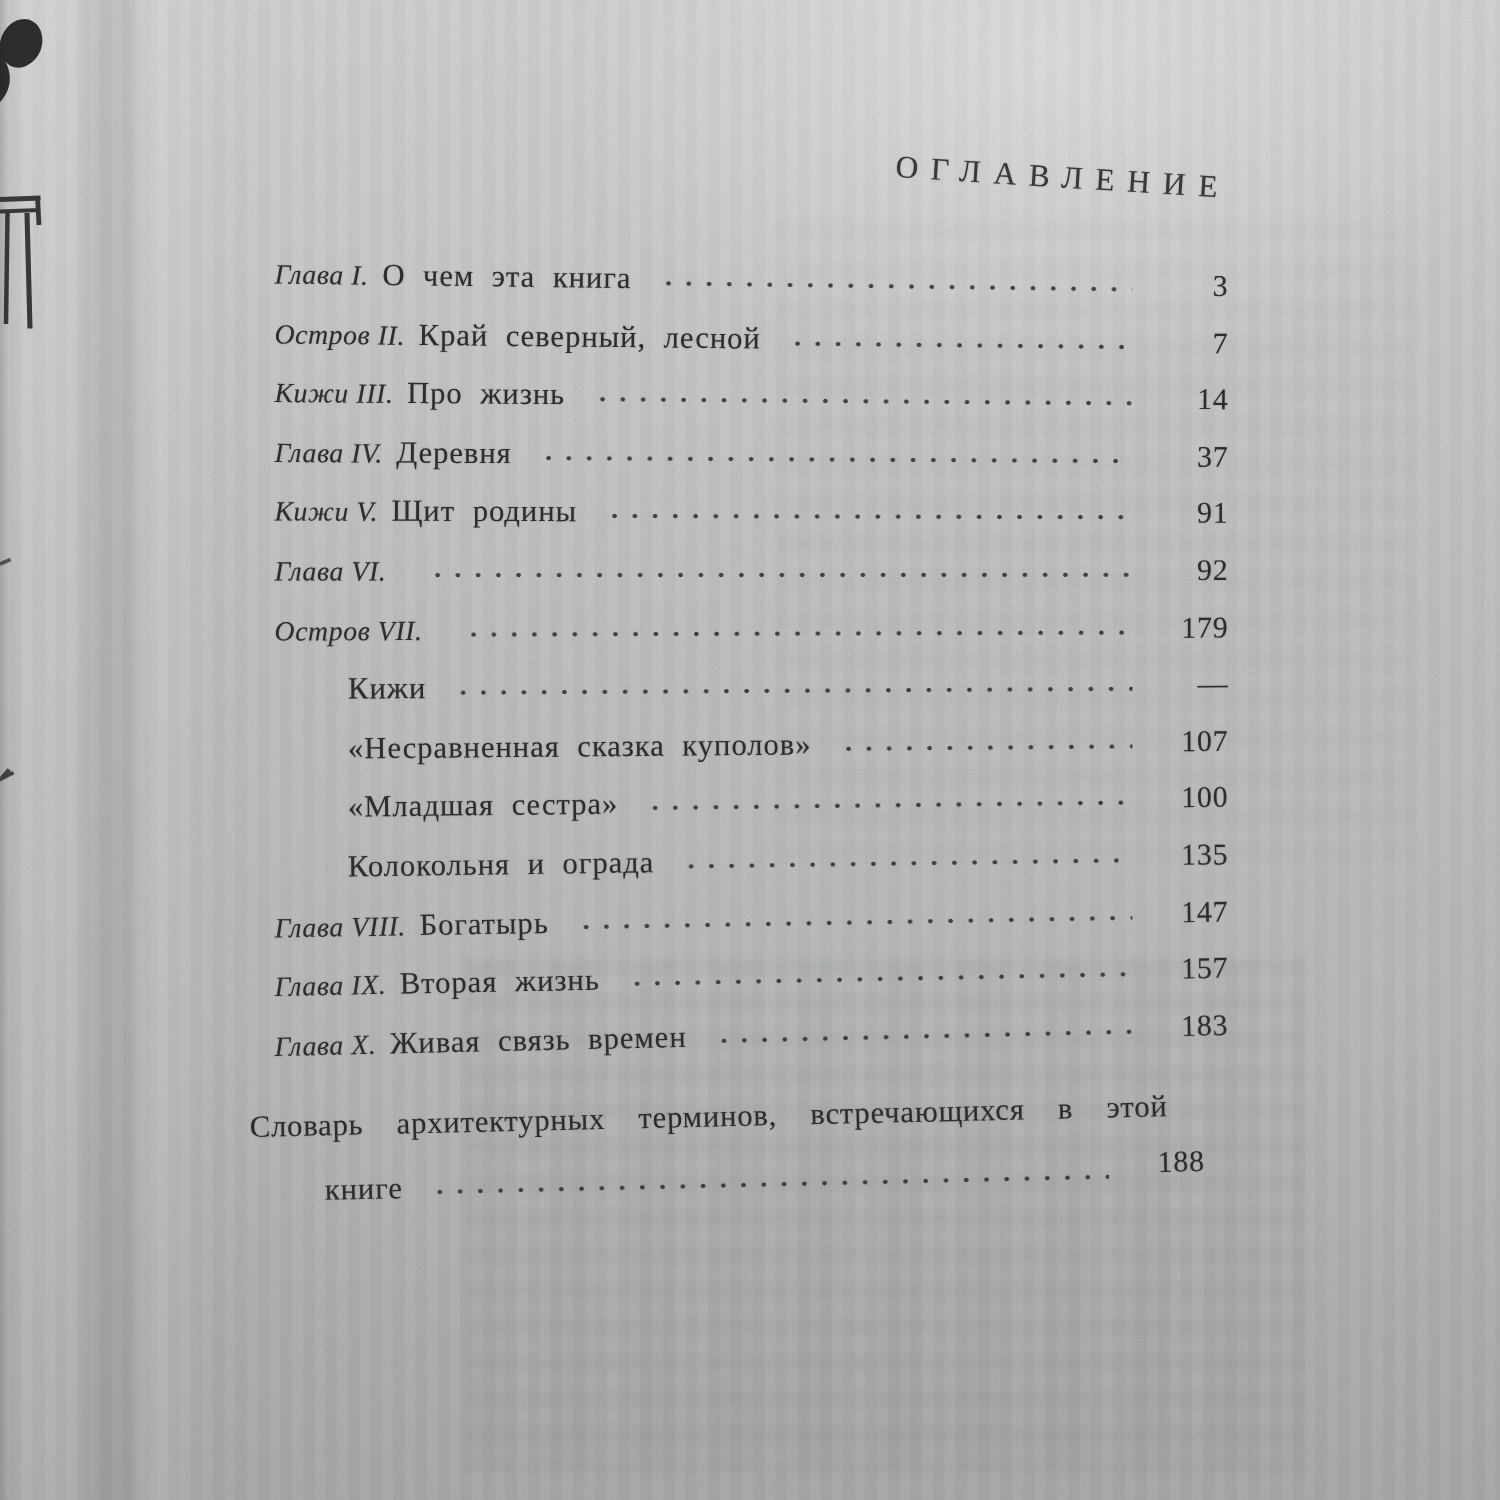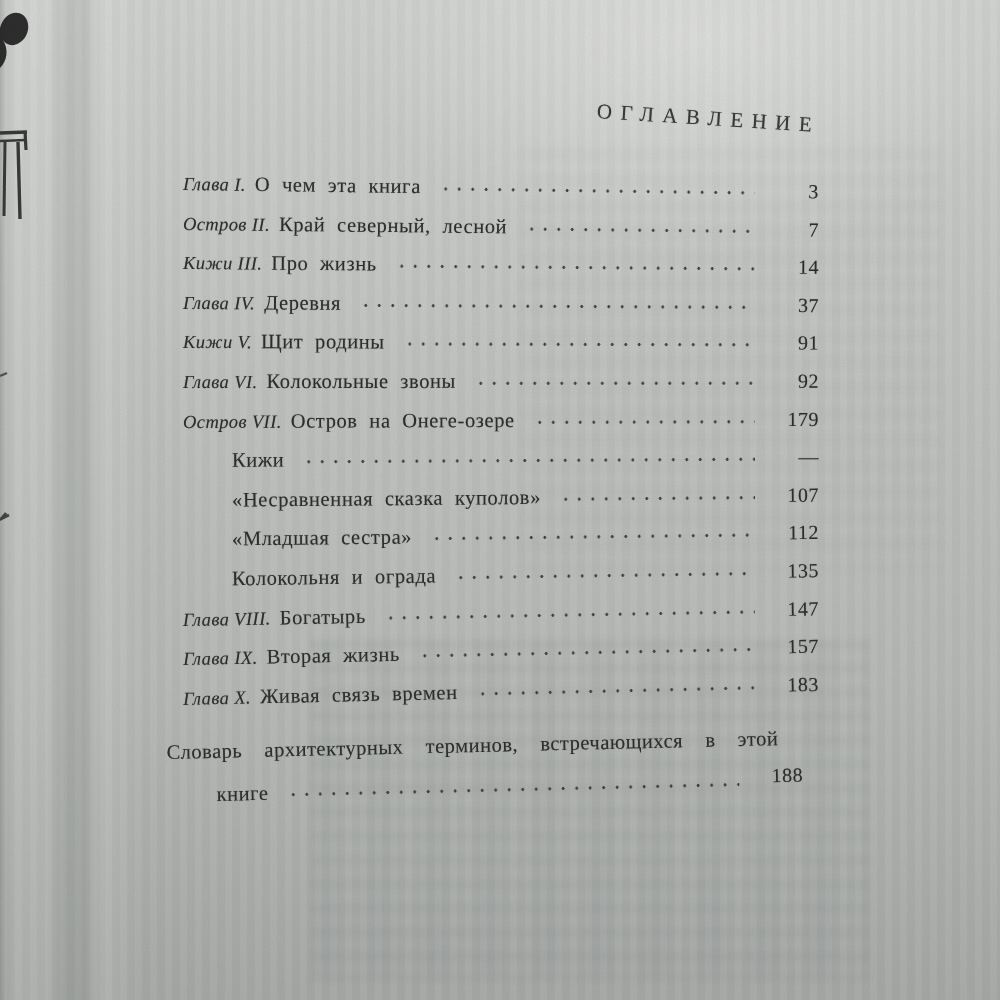--- a/index.html
+++ b/index.html
@@ -121,47 +121,45 @@
     <span class="num">37</span>
   </div>
         <div class="row" style="transform: rotate(0.13deg);">
     <span class="chapter">Кижи V.</span>
     <span class="rowtitle">Щит родины</span>
     <span class="leader"></span>
     <span class="num">91</span>
   </div>
         <div class="row" style="transform: rotate(-0.03deg);">
     <span class="chapter">Глава VI.</span>
-    <span class="rowtitle">Колокольные звоны</span>
     <span class="leader"></span>
     <span class="num">92</span>
   </div>
         <div class="row" style="transform: rotate(-0.18deg);">
     <span class="chapter">Остров VII.</span>
-    <span class="rowtitle">Остров на Онеге-озере</span>
     <span class="leader"></span>
     <span class="num">179</span>
   </div>
         <div class="row indent" style="transform: rotate(-0.33deg);">
 
     <span class="rowtitle">Кижи</span>
     <span class="leader"></span>
     <span class="num">—</span>
   </div>
         <div class="row indent" style="transform: rotate(-0.49deg);">
 
     <span class="rowtitle">«Несравненная сказка куполов»</span>
     <span class="leader"></span>
     <span class="num">107</span>
   </div>
         <div class="row indent" style="transform: rotate(-0.65deg);">
 
     <span class="rowtitle">«Младшая сестра»</span>
     <span class="leader"></span>
-    <span class="num">112</span>
+    <span class="num">100</span>
   </div>
         <div class="row indent" style="transform: rotate(-0.8deg);">
 
     <span class="rowtitle">Колокольня и ограда</span>
     <span class="leader"></span>
     <span class="num">135</span>
   </div>
         <div class="row" style="transform: rotate(-0.96deg);">
     <span class="chapter">Глава VIII.</span>
     <span class="rowtitle">Богатырь</span>

